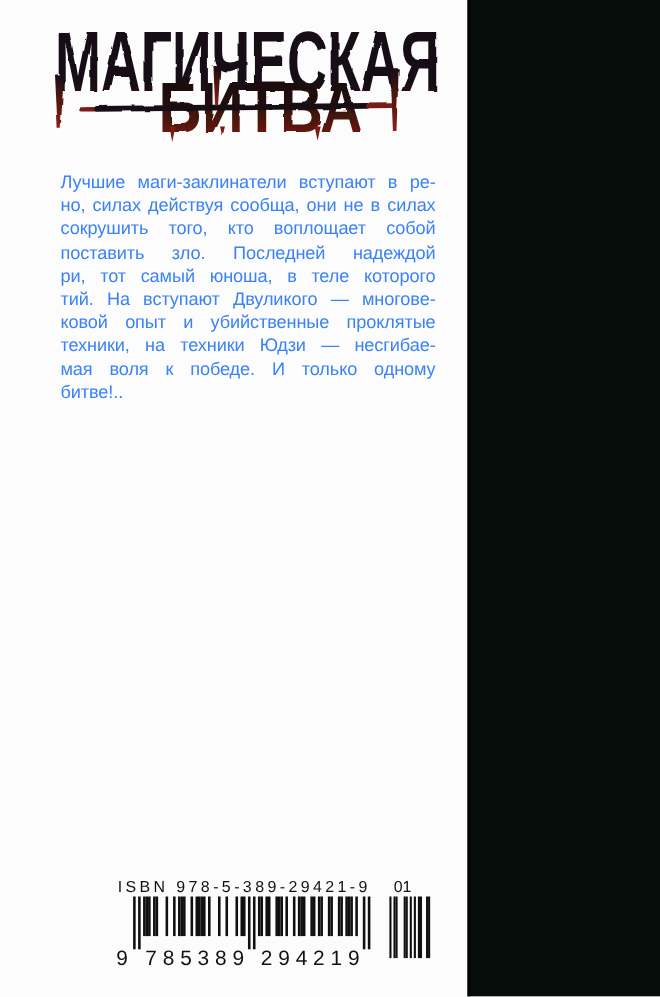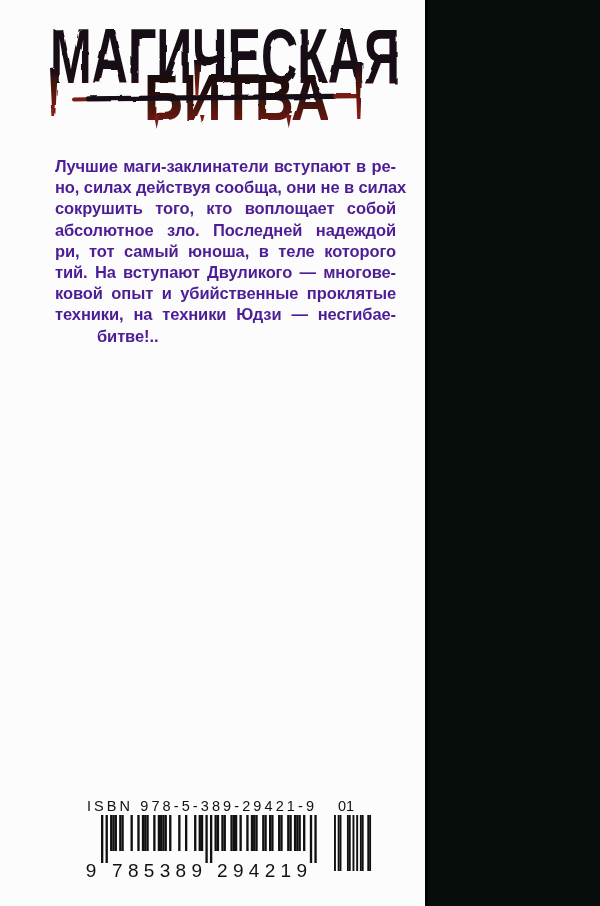--- a/index.html
+++ b/index.html
@@ -40,25 +40,24 @@
     letter-spacing: -0.1px;
   }
   .syn-line {
     text-align: justify;
     text-align-last: justify;
     white-space: nowrap;
   }
   .syn-line.last {
     text-align-last: left;
     white-space: normal;
-    margin-left: 42px;
   }
   
   .barcode-block {
-    position: absolute; left: 84px; top: 796px;
+    position: absolute; left: 104px; top: 796px;
     width: 300px; height: 86px;
   }
   .barcode-block svg text {
     font-family: "Liberation Sans", sans-serif;
     fill: #111111;
   }
 </style>
 </head>
 <body>
 
@@ -105,29 +104,30 @@
           <path d="M152 42 L158.5 42 L156.2 78 L153.6 78 Z" fill="url(#gDrip)"></path>
           <path d="M313 44 L320.5 44 L318.4 101 L315.2 101 Z" fill="url(#gDrip)"></path>
           <path d="M112 97 L117.5 97 L114.6 111 Z" fill="#7a1a12"></path>
           <path d="M158 97 L162.5 97 L160.2 106 Z" fill="#7a1a12"></path>
           <path d="M244 97 L249.5 97 L246.7 110 Z" fill="#7a1a12"></path>
         </g>
       </g>
     </svg>
   </div>
 
-  <div class="synopsis" style="color: #4c1d95; font-weight: bold;">
+  <div class="synopsis" style="color: #3b82f6;">
       <div class="syn-line">Лучшие маги-заклинатели вступают в ре-</div>
       <div class="syn-line">но, силах действуя сообща, они не в силах</div>
       <div class="syn-line">сокрушить того, кто воплощает собой</div>
-      <div class="syn-line">абсолютное зло. Последней надеждой</div>
+      <div class="syn-line">поставить зло. Последней надеждой</div>
       <div class="syn-line">ри, тот самый юноша, в теле которого</div>
       <div class="syn-line">тий. На вступают Двуликого — многове-</div>
       <div class="syn-line">ковой опыт и убийственные проклятые</div>
       <div class="syn-line">техники, на техники Юдзи — несгибае-</div>
+      <div class="syn-line">мая воля к победе. И только одному</div>
       <div class="syn-line last">битве!..</div>
     </div>
 
   <div class="barcode-block">
     <svg width="300" height="86" viewBox="0 0 300 86">
       <text x="3" y="15" font-size="14.5" textLength="227" lengthAdjust="spacing">ISBN 978-5-389-29421-9</text>
       <text x="262" y="15" font-size="14.5" text-anchor="middle">01</text>
       <g id="ean-main" transform="translate(17,19)">
           <rect x="0.00" y="0" width="2.33" height="48" fill="#101010"></rect>
           <rect x="4.54" y="0" width="2.33" height="48" fill="#101010"></rect>

